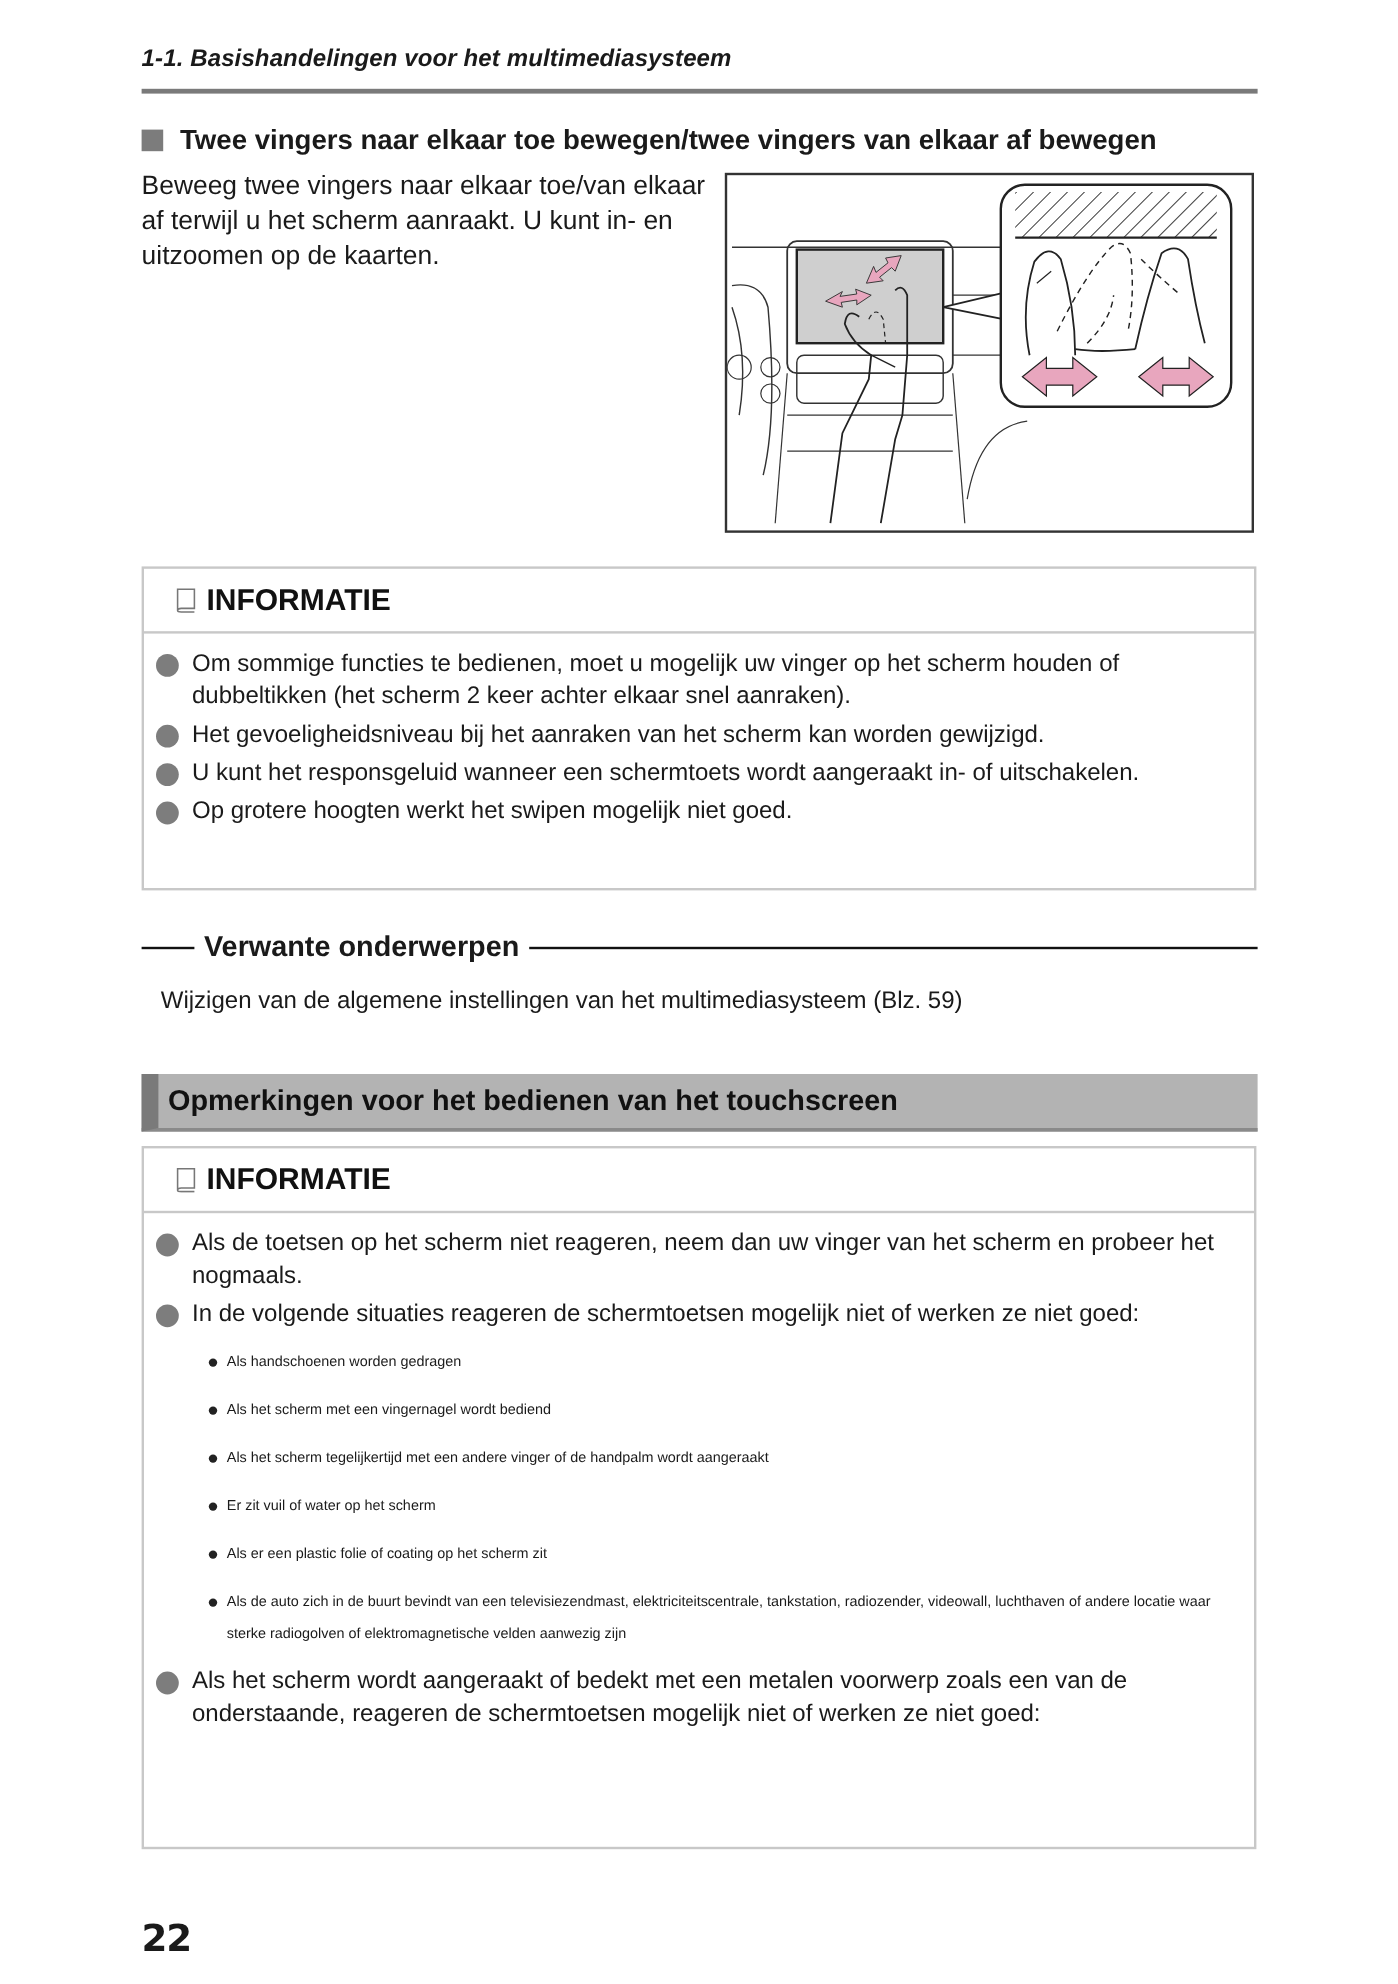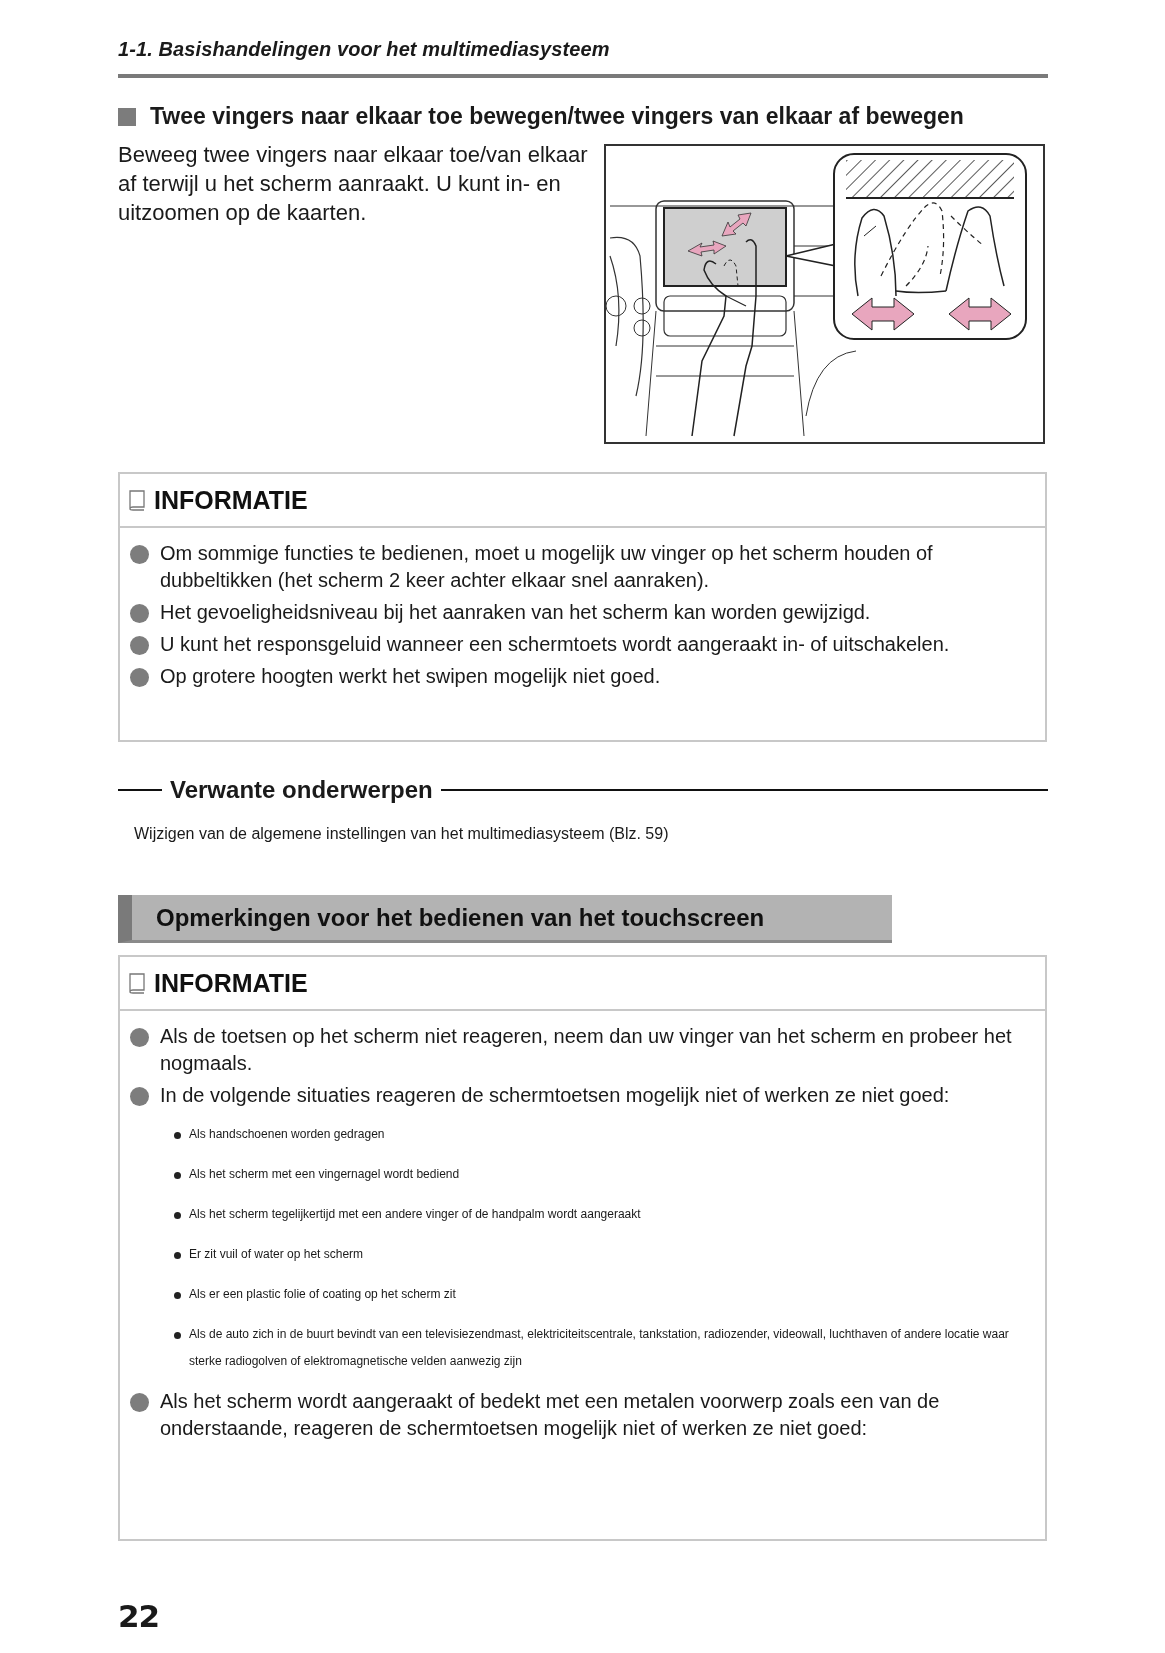--- a/index.html
+++ b/index.html
@@ -11,36 +11,36 @@
   .head-rule { left:118px; top:74px; width:930px; height:4px; background:#7a7a7a; }
 
   .subhead { left:118px; top:103px; font-size:23px; font-weight:bold; display:flex; align-items:center; }
   .sq { width:18px; height:18px; background:#7c7c7c; margin-right:14px; display:inline-block; }
 
   .intro { left:118px; top:140px; width:480px; font-size:22px; line-height:29px; }
 
   .figure { left:604px; top:144px; width:441px; height:300px; border:2px solid #333; box-sizing:border-box; background:#fff; }
 
   .info-box { left:118px; width:929px; border:2px solid #c8c8c8; box-sizing:border-box; background:#fff; }
-  .info-head { height:54px; border-bottom:2px solid #c8c8c8; display:flex; align-items:center; padding-left:8px; box-sizing:border-box; }
+  .info-head { height:54px; border-bottom:2px solid #c8c8c8; display:flex; align-items:center; padding-left:26px; box-sizing:border-box; }
   .info-title { font-size:25px; font-weight:bold; margin-left:8px; color:#111; }
   .book { width:18px; height:22px; display:inline-block; }
   .info-body { padding:12px 10px 10px 10px; }
   .li { position:relative; padding-left:30px; font-size:20px; line-height:27px; margin-bottom:5px; }
   .li .dot { position:absolute; left:0; top:5px; width:19px; height:19px; border-radius:50%; background:#7d7d7d; }
   .sub { position:relative; padding-left:59px; font-size:12px; line-height:27px; margin:0 0 13px 0; }
   .sub .sdot { position:absolute; left:44px; top:11px; width:7px; height:7px; border-radius:50%; background:#222; }
 
   .related { left:118px; top:776px; width:930px; display:flex; align-items:center;text-align:right; }
   .rel-l { width:44px; height:2px; background:#111; }
   .rel-t { font-size:24px; font-weight:bold; margin:0 8px; white-space:nowrap; }
   .rel-r { flex:1; height:2px; background:#111; }
-  .related-link { left:134px; top:818px; width:900px; font-size:16px; line-height:32px; }
+  .related-link { left:134px; top:818px; width:900px; font-size:20px; line-height:32px; }
 
-  .section-bar { left:118px; top:895px; width:774px; height:48px; background:#b3b3b3; border-left:14px solid #7a7a7a; border-bottom:3px solid #8a8a8a; box-sizing:border-box; display:flex; align-items:center; padding-left:24px; }
+  .section-bar { left:118px; top:895px; width:930px; height:48px; background:#b3b3b3; border-left:14px solid #7a7a7a; border-bottom:3px solid #8a8a8a; box-sizing:border-box; display:flex; align-items:center; padding-left:8px; }
   .section-title { font-size:24px; font-weight:bold; color:#111; }
 
   .pagenum { left:118px; top:1598px; font-size:31px; font-weight:900; font-family:"DejaVu Sans", sans-serif; letter-spacing:-1px; }
 </style>
 </head>
 <body>
 
 <div class="abs running-head">1-1. Basishandelingen voor het multimediasysteem</div>
 <div class="abs head-rule"></div>
 

